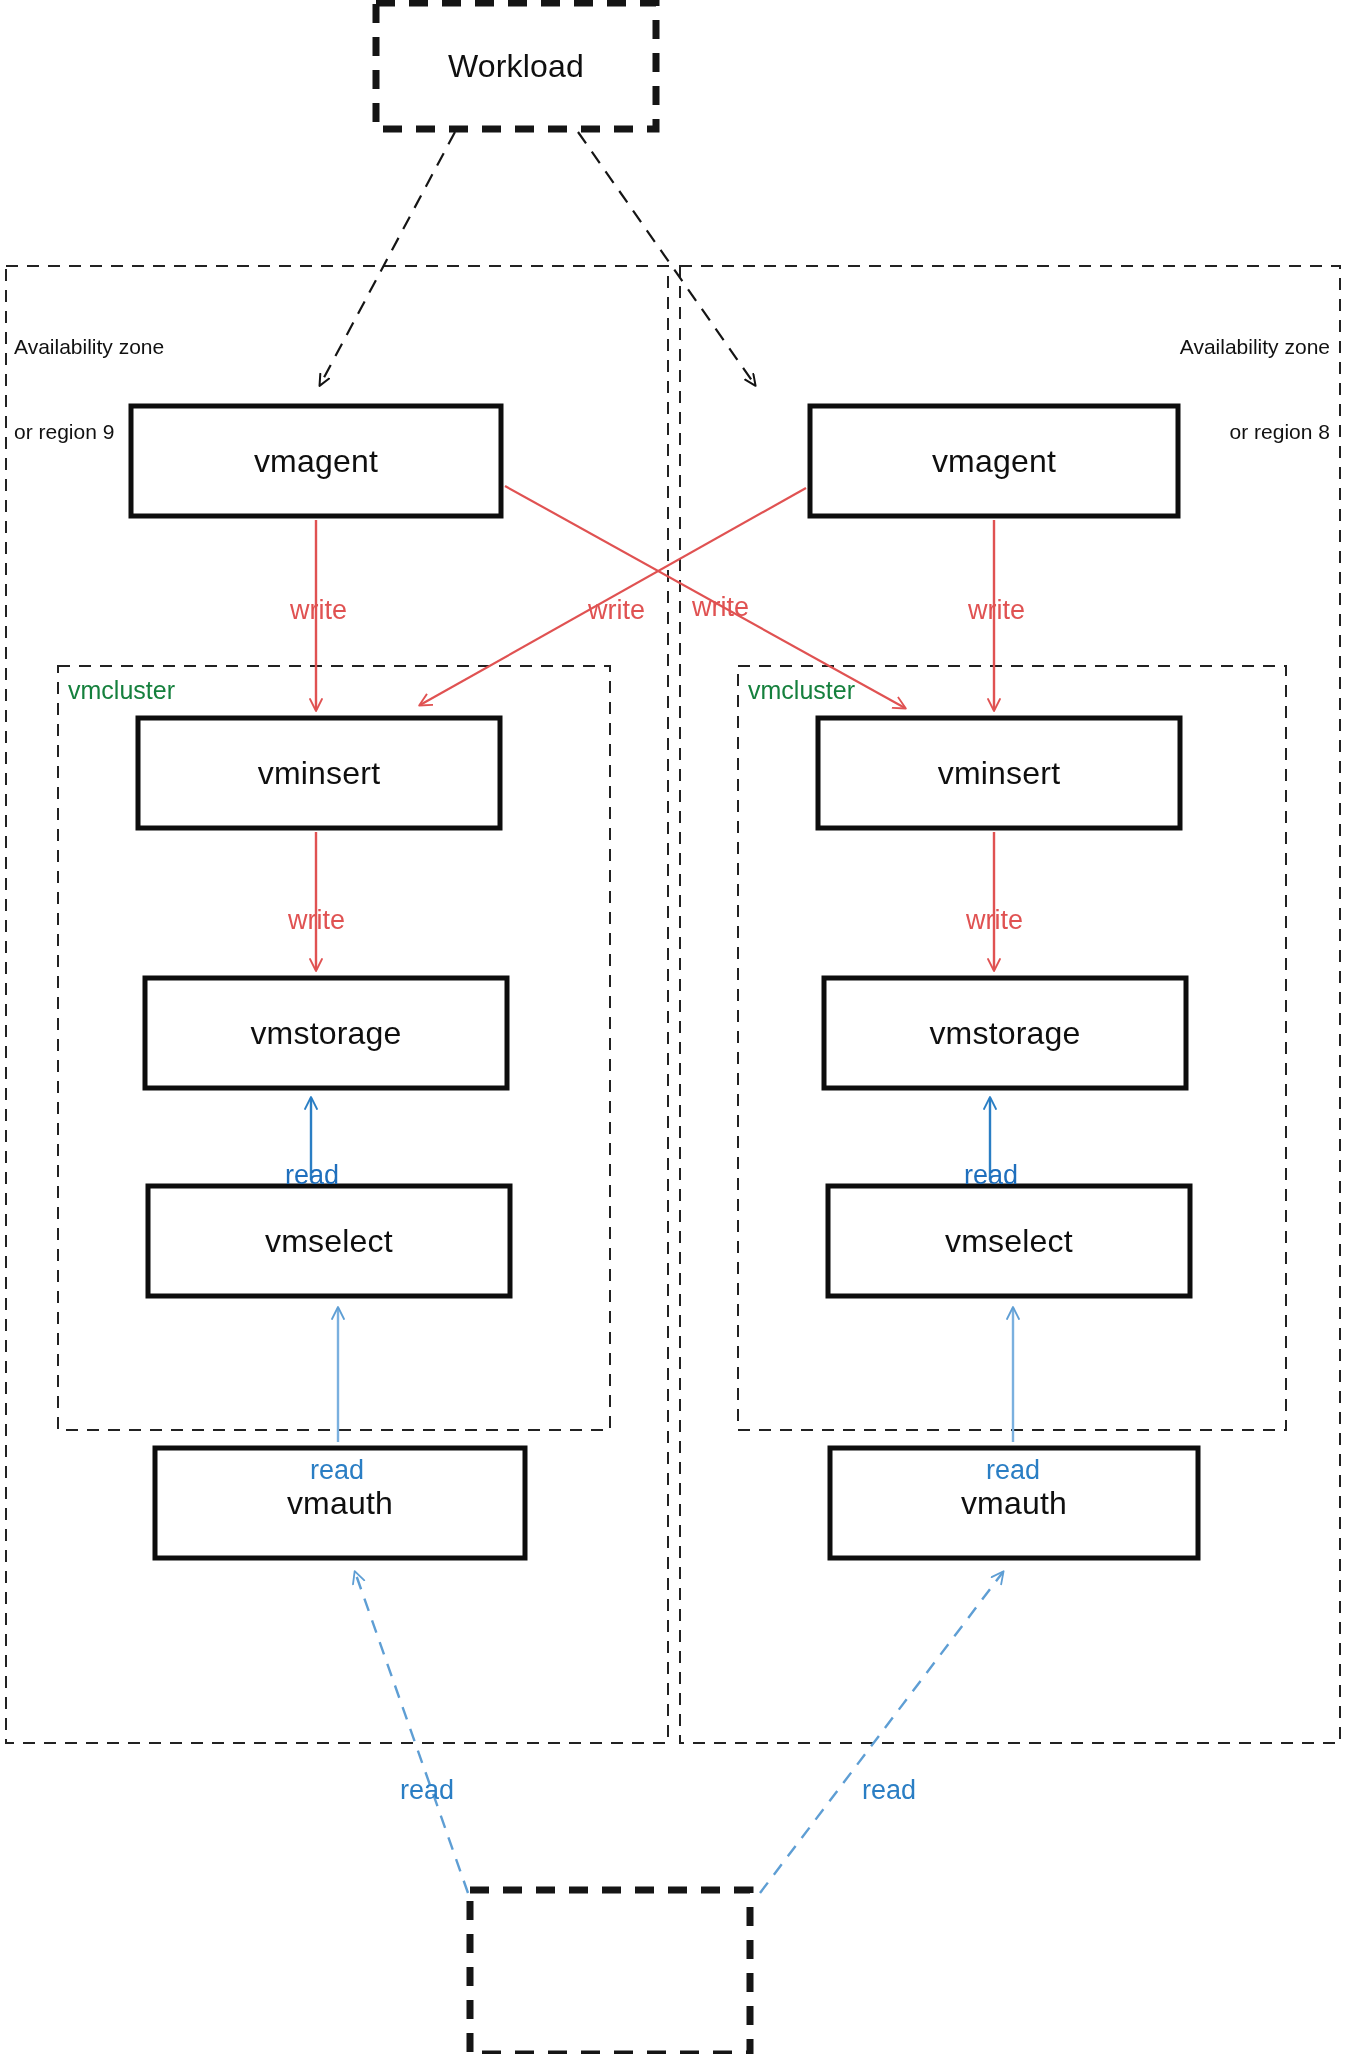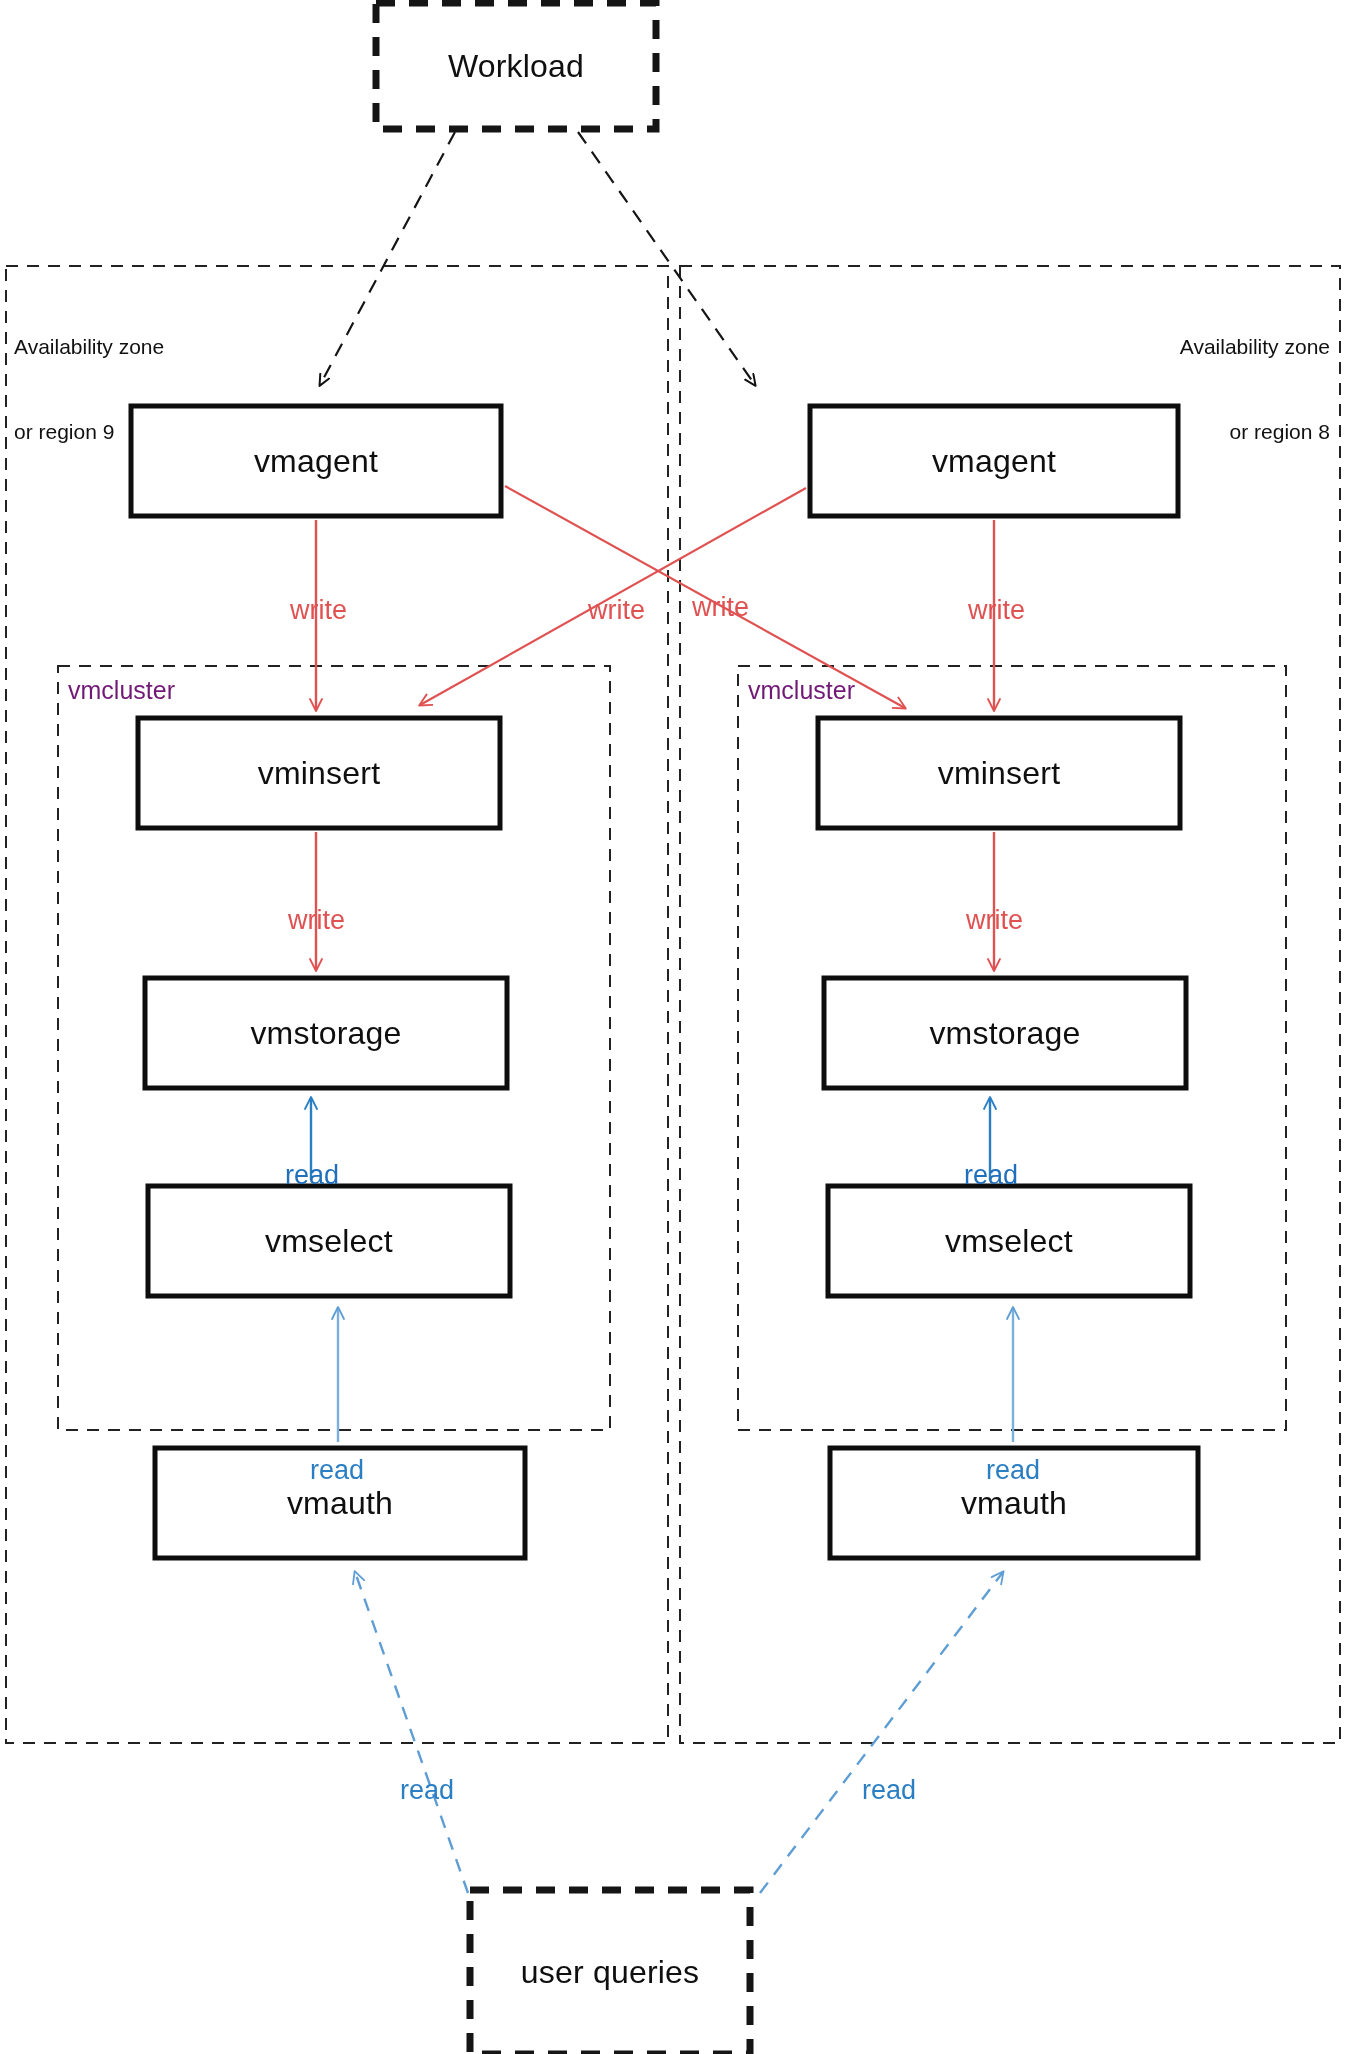--- a/index.html
+++ b/index.html
@@ -9,21 +9,21 @@
   svg#diagram{position:absolute;left:0;top:0;width:1346px;height:2054px;}
 
   .node-label{
     position:absolute;display:flex;align-items:center;justify-content:center;
     font-size:32px;color:#0f0f0f;letter-spacing:.2px;white-space:nowrap;
   }
   .zone-label{
     position:absolute;font-size:21px;color:#111;line-height:1.35;white-space:pre;
   }
   .zone-label.right{text-align:right;}
-  .group-label{position:absolute;font-size:25px;color:#701a75;white-space:nowrap;}
+  .group-label{position:absolute;font-size:25px;color:#15803d;white-space:nowrap;}
   .edge-label{position:absolute;font-size:27px;white-space:nowrap;}
   .edge-label.write{color:#e05252;}
   .edge-label.read{color:#1f6fbd;}
   .edge-label.read-light{color:#2a7ec4;}
 </style>
 </head>
 <body>
 
 <div id="stage">
 
@@ -140,21 +140,20 @@
     <g>
       <path d="M 468 1893 L 355 1572" fill="none" stroke="#5e9ed4" stroke-width="2.4" stroke-dasharray="13 10" marker-end="url(#arrowBlueLightOpen)"></path>
     </g>
     <g>
       <path d="M 760 1893 L 1003 1572" fill="none" stroke="#5e9ed4" stroke-width="2.4" stroke-dasharray="13 10" marker-end="url(#arrowBlueLightOpen)"></path>
     </g>
   </svg>
 
   <div class="node-label" style="left:376px;top:3px;width:280px;height:126px;">Workload</div>
 
-  <div class="node-label" style="left:470px;top:1890px;width:280px;height:164px;">user queries</div>
 
   <div class="zone-label" style="left:14px;top:276px;width:300px;">
     <div>Availability zone</div>
     <div>or region 9</div>
   </div>
 
   <div class="zone-label right" style="left:1030px;top:276px;width:300px;">
     <div>Availability zone</div>
     <div>or region 8</div>
   </div>

